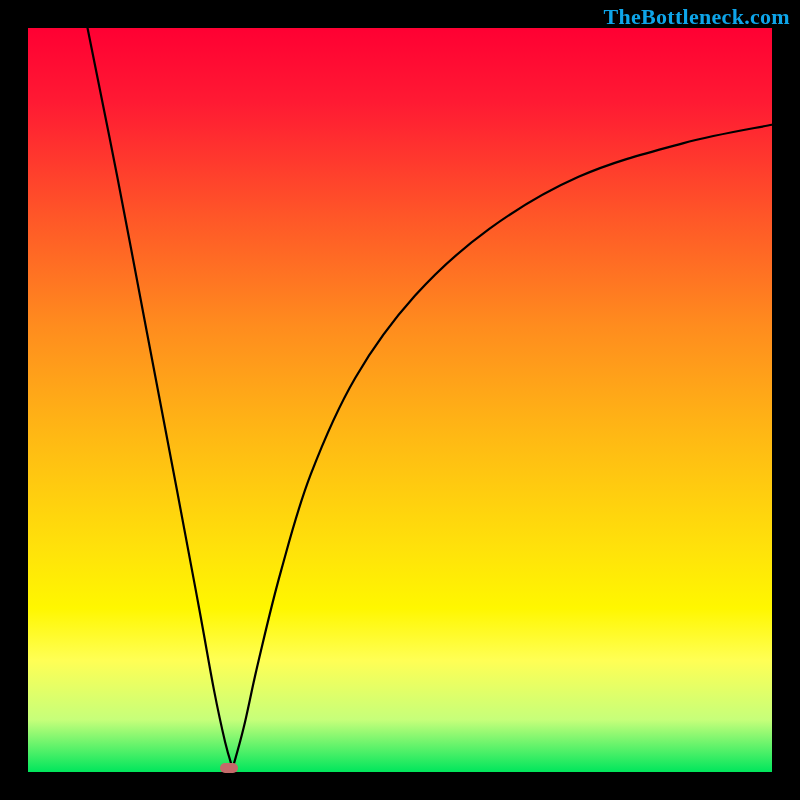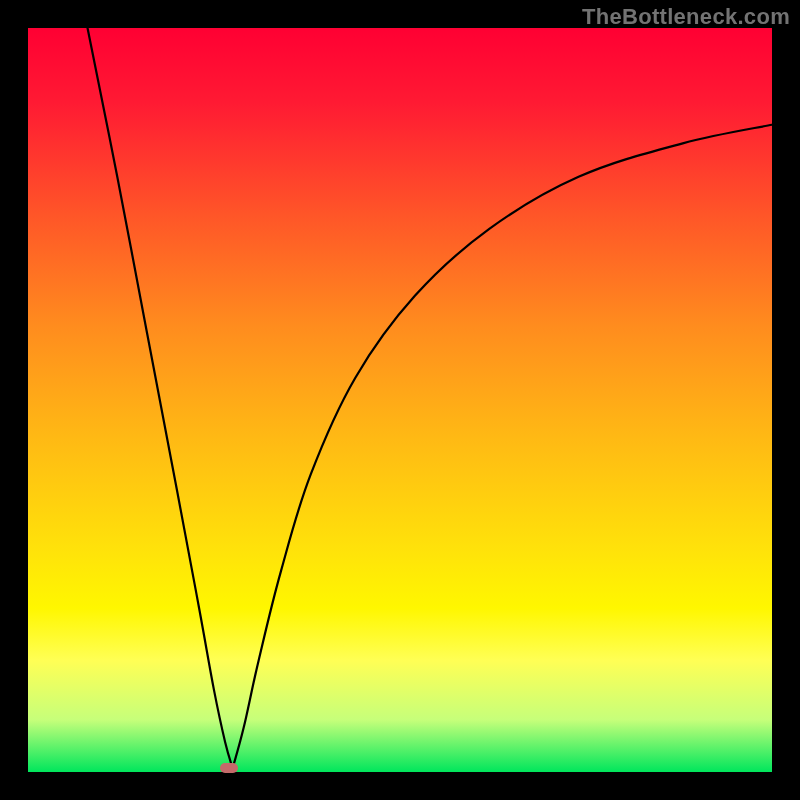--- a/index.html
+++ b/index.html
@@ -28,25 +28,26 @@
       #fff700 78%,
       #ffff55 85%,
       #c6ff7a 93%,
       #00e65c 100%
     );
   }
   .watermark {
     position: absolute;
     top: 4px;
     right: 10px;
-    color: #737373;
+    color: #0ea5e9;
     font-size: 22px;
     font-weight: 600;
     letter-spacing: 0.3px;
     user-select: none;
+    font-family: Liberation Serif, serif;
   }
   svg.curve {
     position: absolute;
     left: 0;
     top: 0;
     width: 744px;
     height: 744px;
     overflow: visible;
   }
   .marker {

